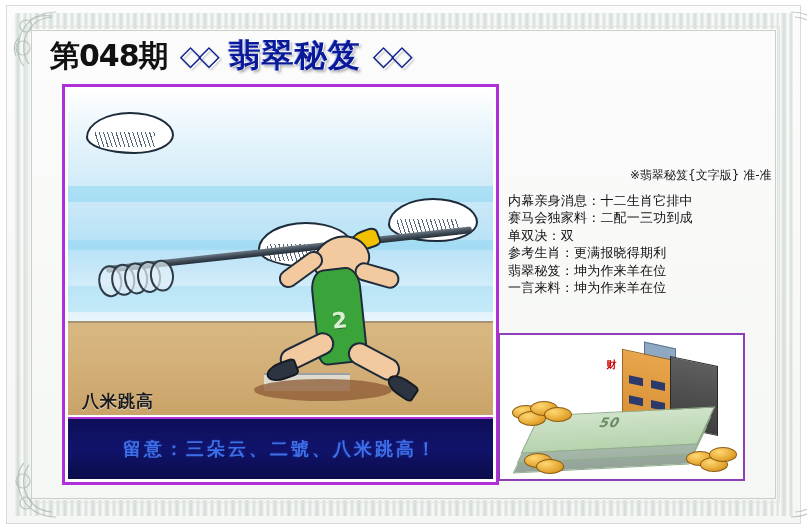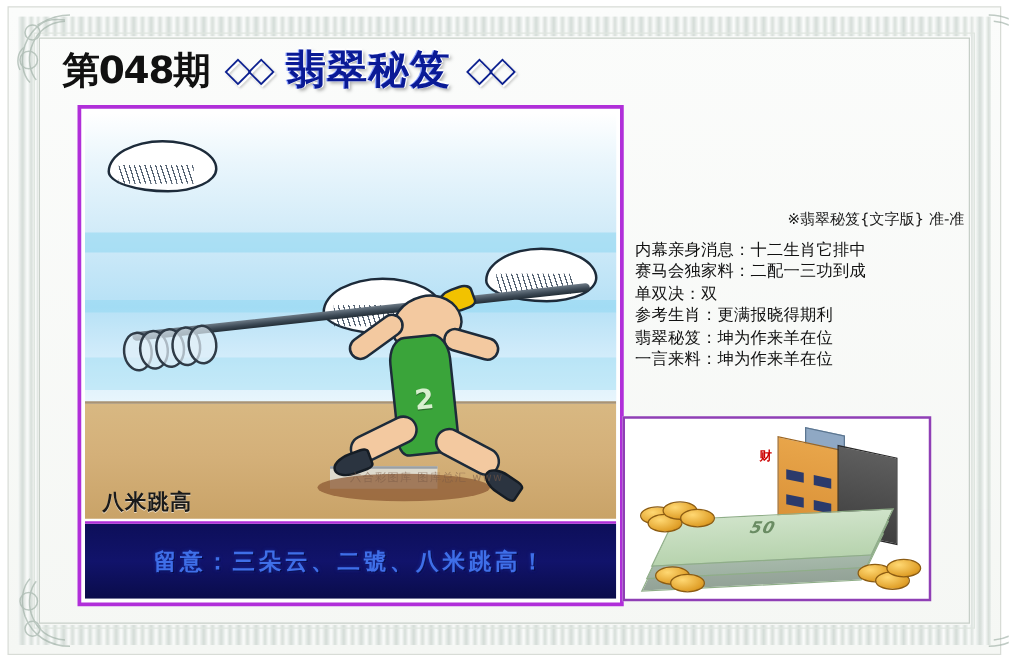--- a/index.html
+++ b/index.html
@@ -531,21 +531,20 @@
         <div class="limb arm-r"></div>
         <div class="ath-body">
           <div class="ath-num">2</div>
         </div>
         <div class="limb leg-l"></div>
         <div class="limb leg-r"></div>
         <div class="shoe shoe-l"></div>
         <div class="shoe shoe-r"></div>
       </div>
 
-      <div class="watermark">六合彩图库 图库总汇 www</div>
       <div class="caption-tag">八米跳高</div>
 
       <div class="blue-strip">
         <span class="blue-strip-text">留意：三朵云、二號、八米跳高！</span>
       </div>
     </div>
   </div>
 
 
   <div class="predict-head">※翡翠秘笈{文字版} 准-准</div>

